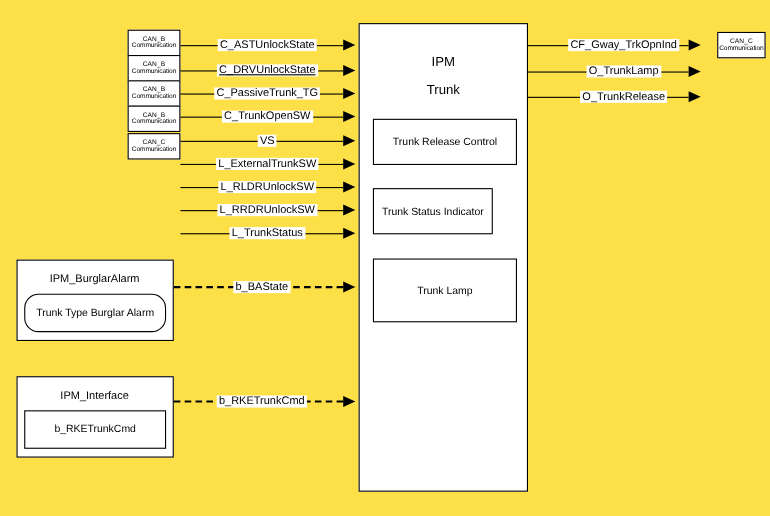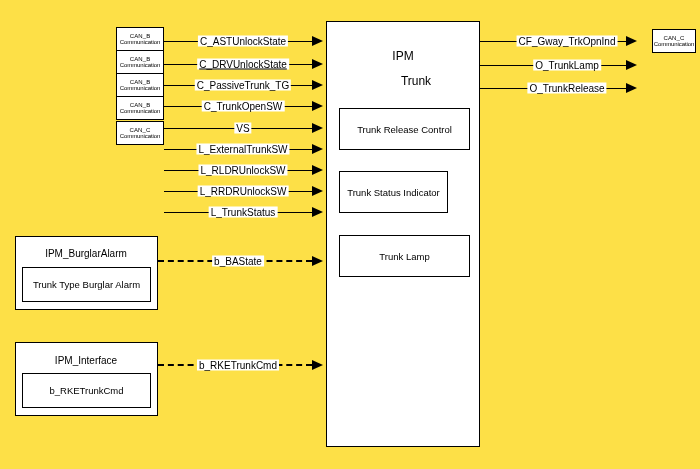--- a/index.html
+++ b/index.html
@@ -165,45 +165,45 @@
   <div class="arrow" style="left:312px; top:186px;"></div>
   <div class="sig-name" style="left:243px; top:191px;">L_RRDRUnlockSW</div>
 
   <div class="wire" style="left:164px; top:212px; width:148px;"></div>
   <div class="arrow" style="left:312px; top:207px;"></div>
   <div class="sig-name" style="left:243px; top:212px;">L_TrunkStatus</div>
 
   <div class="block" style="left:326px; top:21px; width:154px; height:426px;"></div>
 
   <div class="center-label" style="left:326px; top:49px; width:154px;">IPM</div>
-  <div class="center-label" style="left:326px; top:74px; width:154px;margin-left:13px;">Trunk</div>
+  <div class="center-label" style="left:326px; top:74px; width:154px;">Trunk</div>
 
   <div class="sub-block" style="left:339px; top:108px; width:131px; height:42px;">Trunk Release Control</div>
   <div class="sub-block" style="left:339px; top:171px; width:109px; height:42px;">Trunk Status Indicator</div>
-  <div class="sub-block" style="left:339px; top:235px; width:131px; height:42px;">Trunk Lamp</div>
+  <div class="sub-block" style="left:339px; top:235px; width:131px; height:58px;">Trunk Lamp</div>
 
   <div class="wire" style="left:480px; top:41px; width:146px;"></div>
   <div class="arrow" style="left:626px; top:36px;"></div>
   <div class="sig-name" style="left:567px; top:41px;">CF_Gway_TrkOpnInd</div>
   <div class="can-box" style="left:652px; top:29px; width:44px; height:24px;">
     <div class="can-l1">CAN_C</div>
     <div class="can-l2">Communication</div>
   </div>
 
   <div class="wire" style="left:480px; top:65px; width:146px;"></div>
   <div class="arrow" style="left:626px; top:60px;"></div>
   <div class="sig-name" style="left:567px; top:65px;">O_TrunkLamp</div>
 
   <div class="wire" style="left:480px; top:88px; width:146px;"></div>
   <div class="arrow" style="left:626px; top:83px;"></div>
   <div class="sig-name" style="left:567px; top:88px;">O_TrunkRelease</div>
 
   <div class="block" style="left:15px; top:236px; width:143px; height:74px;"></div>
   <div class="outer-title" style="left:86px; top:248px;">IPM_BurglarAlarm</div>
-  <div class="inner-box" style="left:22px; top:267px; width:129px; height:35px;">Trunk Type Burglar Alarm</div>
+  <div class="inner-box" style="left:22px; top:267px; width:129px; height:35px;border-radius:13px;">Trunk Type Burglar Alarm</div>
 
   <div class="wire-dashed" style="left:158px; top:260px; width:154px;"></div>
   <div class="arrow" style="left:312px; top:256px;"></div>
   <div class="sig-name" style="left:238px; top:261px;">b_BAState</div>
 
   <div class="block" style="left:15px; top:342px; width:143px; height:74px;"></div>
   <div class="outer-title" style="left:86px; top:355px;">IPM_Interface</div>
   <div class="inner-box" style="left:22px; top:373px; width:129px; height:35px;">b_RKETrunkCmd</div>
 
   <div class="wire-dashed" style="left:158px; top:364px; width:154px;"></div>

